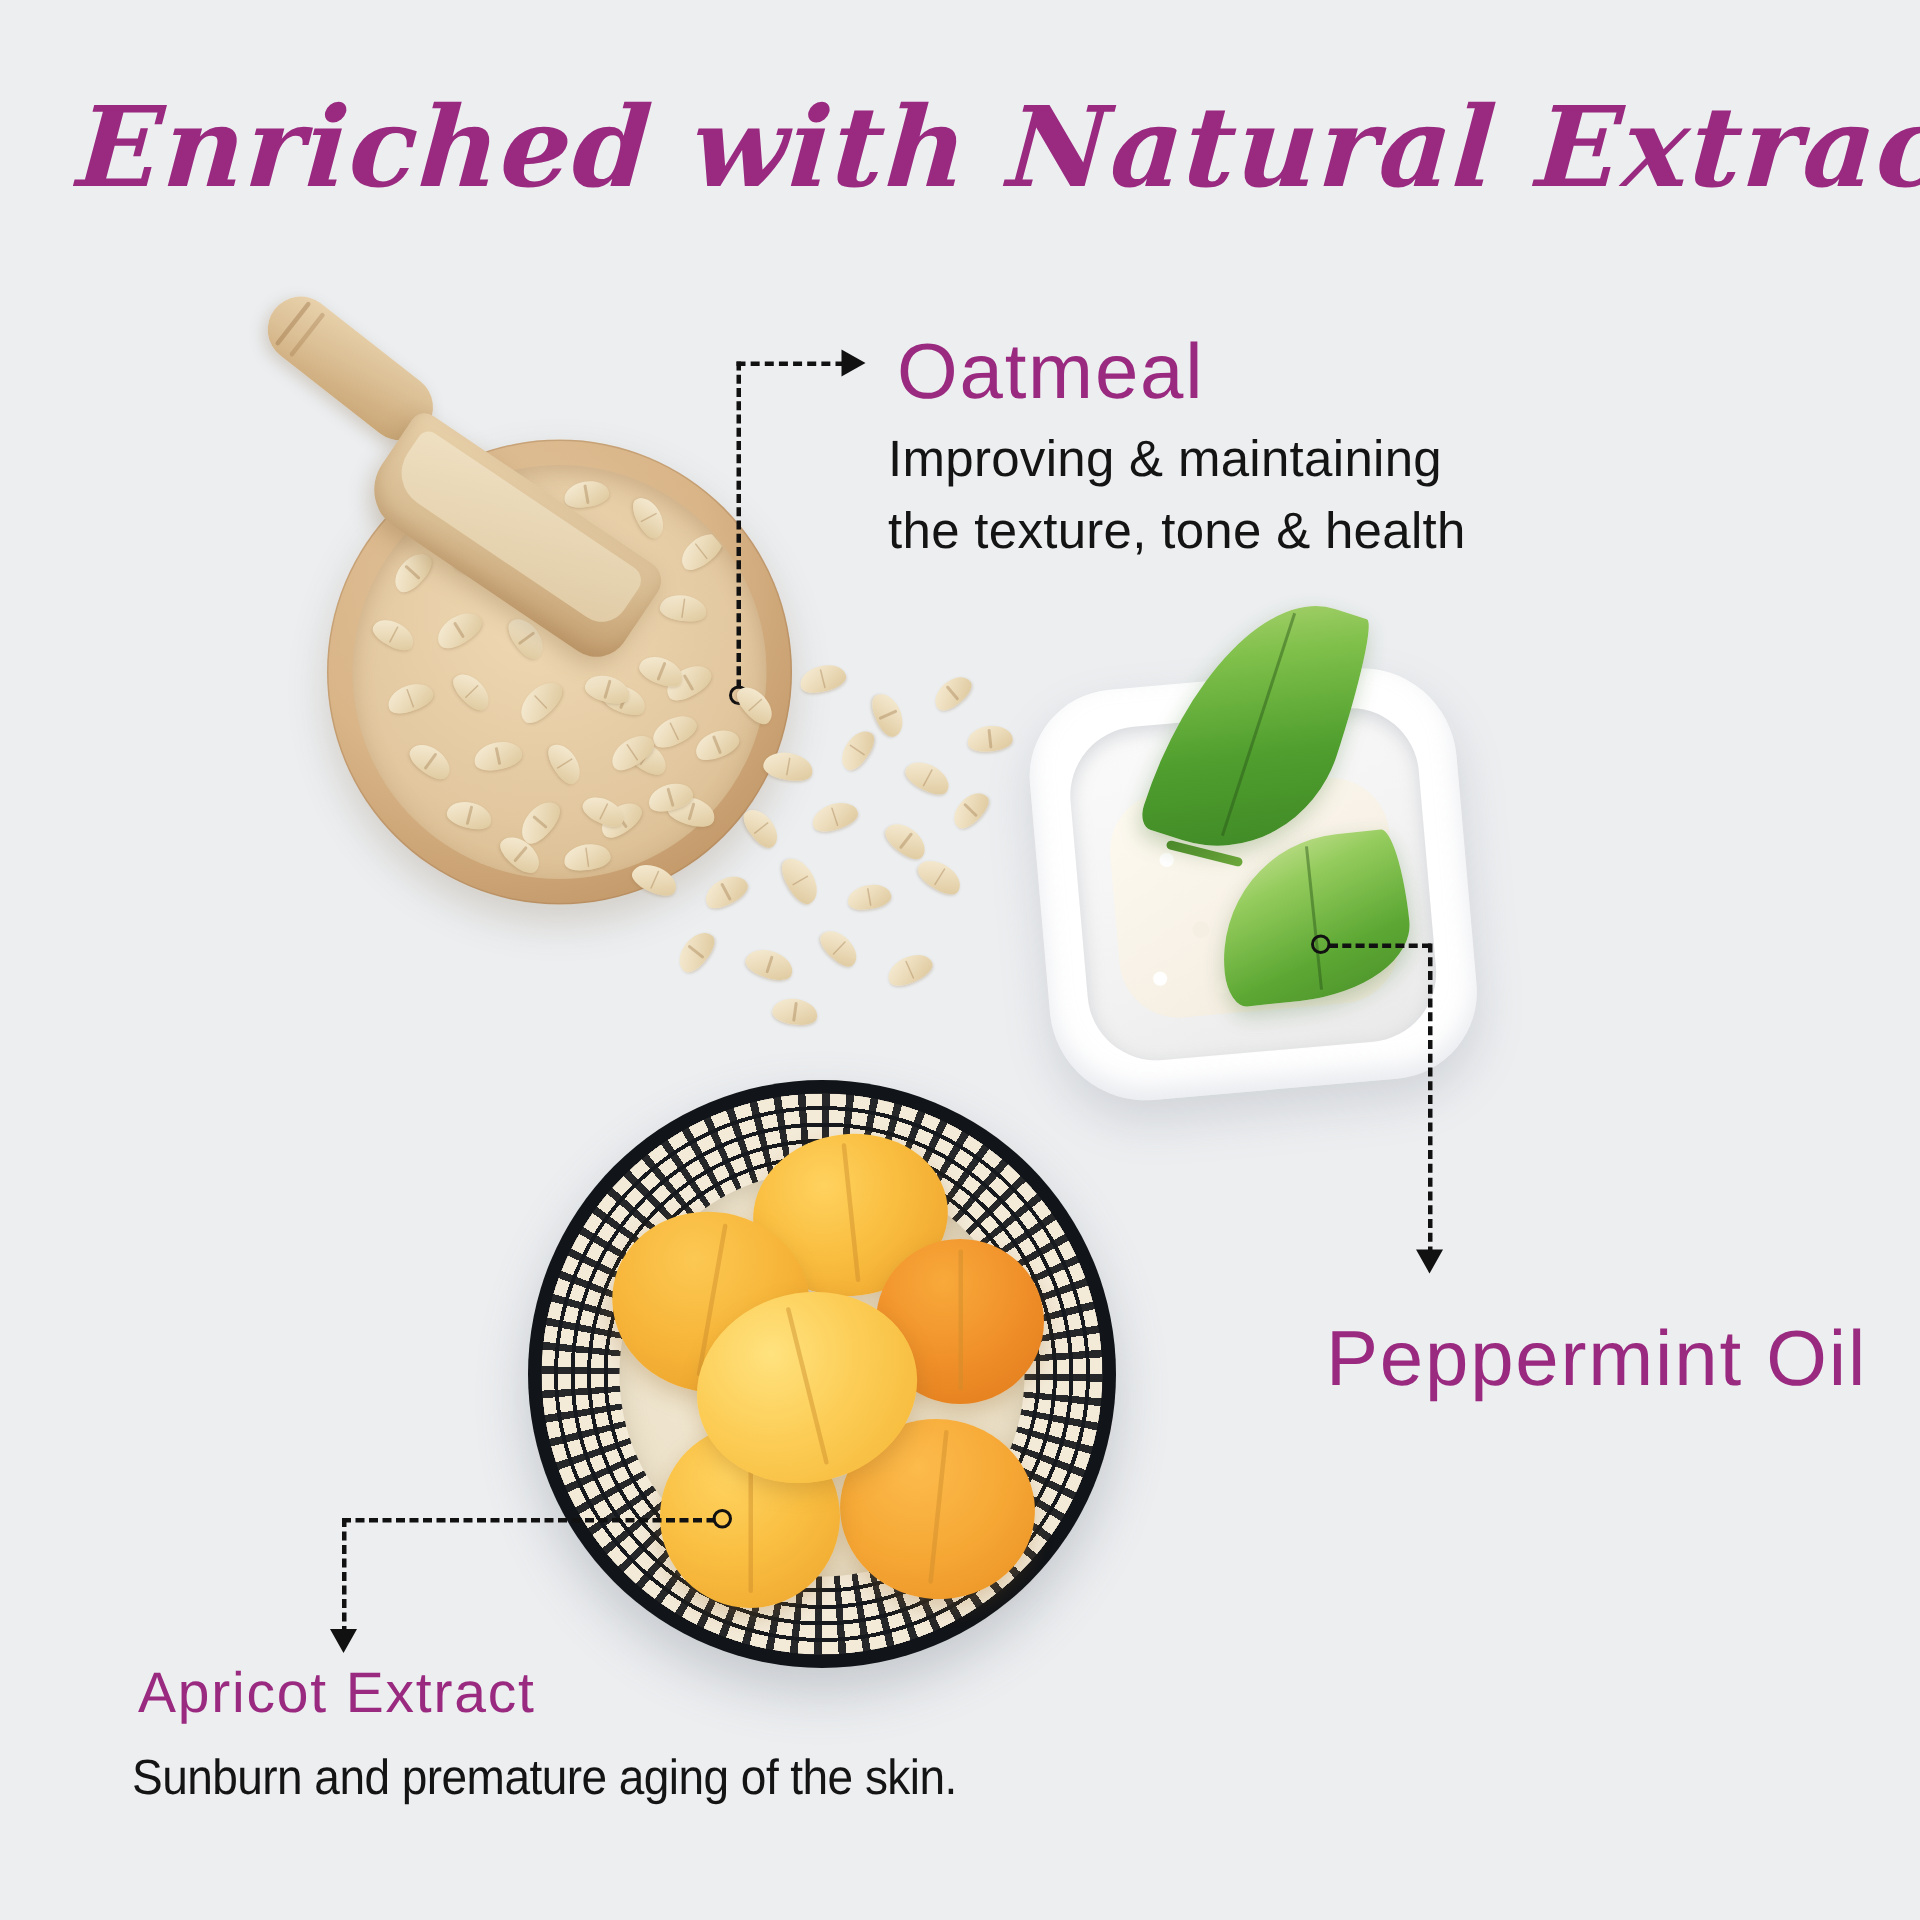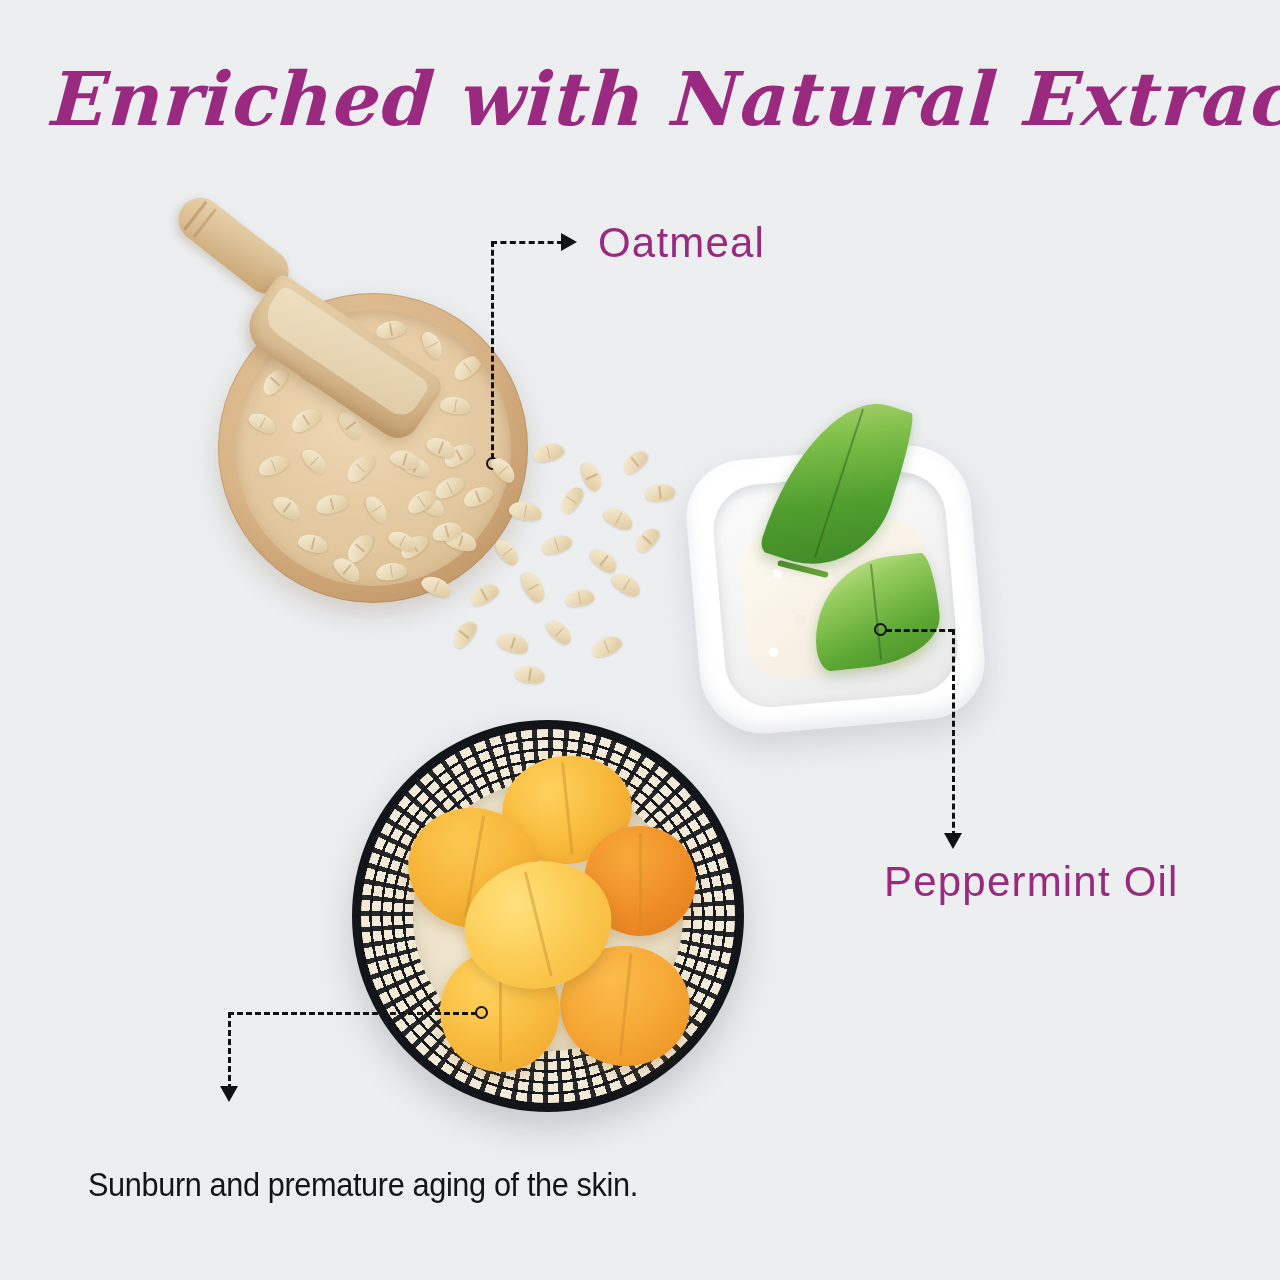--- a/index.html
+++ b/index.html
@@ -21,36 +21,36 @@
     color:#9a2a80;
     white-space:nowrap;
     transform:skewX(-4deg);
     line-height:1.0;
   }
 
   
   .ing-title{
     position:absolute;
     font-family:"Liberation Sans", sans-serif;
-    font-size:42px;font-weight:400;letter-spacing:1.2px;
+    font-size:52px;font-weight:400;letter-spacing:1.2px;
     color:#9a2a80;white-space:nowrap;line-height:1.0;
   }
   .ing-body{
     position:absolute;
     font-family:"Liberation Sans", sans-serif;
     font-size:34px;font-weight:300;letter-spacing:0.2px;
     color:#141414;line-height:48px;white-space:pre-line;
   }
 
   
   #oat-title{left:598px;top:222px;}
   #oat-body{left:592px;top:282px;width:560px;}
 
   
-  #mint-title{left:884px;top:861px;}
+  #mint-title{left:884px;top:880px;}
   #mint-body{left:876px;top:916px;width:380px;}
 
   
   #apr-title{left:92px;top:1110px;font-size:38px;}
   #apr-body{left:88px;top:1164px;width:900px;font-size:33px;line-height:42px;
             letter-spacing:-0.4px;transform:scaleX(0.93);transform-origin:left top;}
 
   
   .conn{position:absolute;}
   .dash-v{position:absolute;width:0;border-left:3px dashed #111;}
@@ -344,18 +344,21 @@
   </div>
 
   <div class="conn">
     <span class="node" style="left:475px;top:1006px;"></span>
     <span class="dash-h" style="left:228px;top:1012px;width:249px;"></span>
     <span class="dash-v" style="left:228px;top:1012px;height:78px;"></span>
     <span class="arrow arrow-d" style="left:220px;top:1086px;"></span>
   </div>
 
   <div class="ing-title" id="oat-title">Oatmeal</div>
+  <div class="ing-body" id="oat-body">Improving &amp; maintaining
+the texture, tone &amp; health</div>
 
   <div class="ing-title" id="mint-title">Peppermint Oil</div>
 
+  <div class="ing-title" id="apr-title">Apricot Extract</div>
   <div class="ing-body" id="apr-body">Sunburn and premature aging of the skin.</div>
 
 </div>
 
 </body></html>

